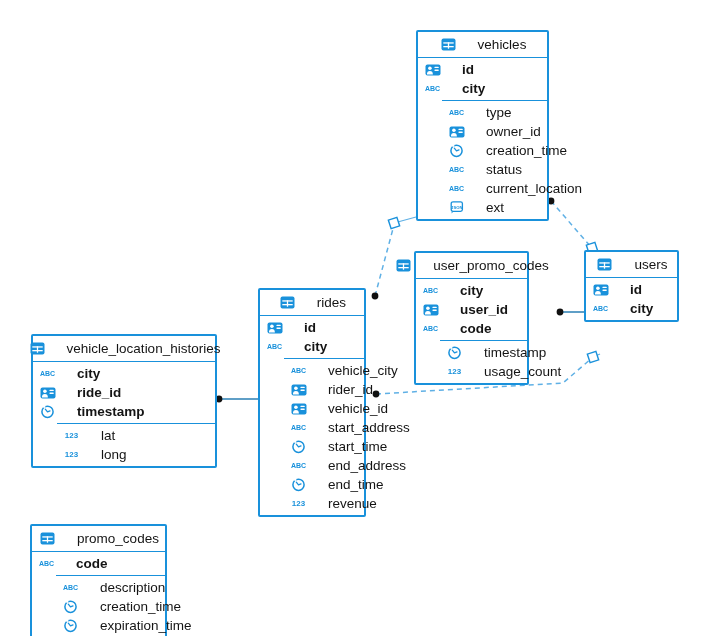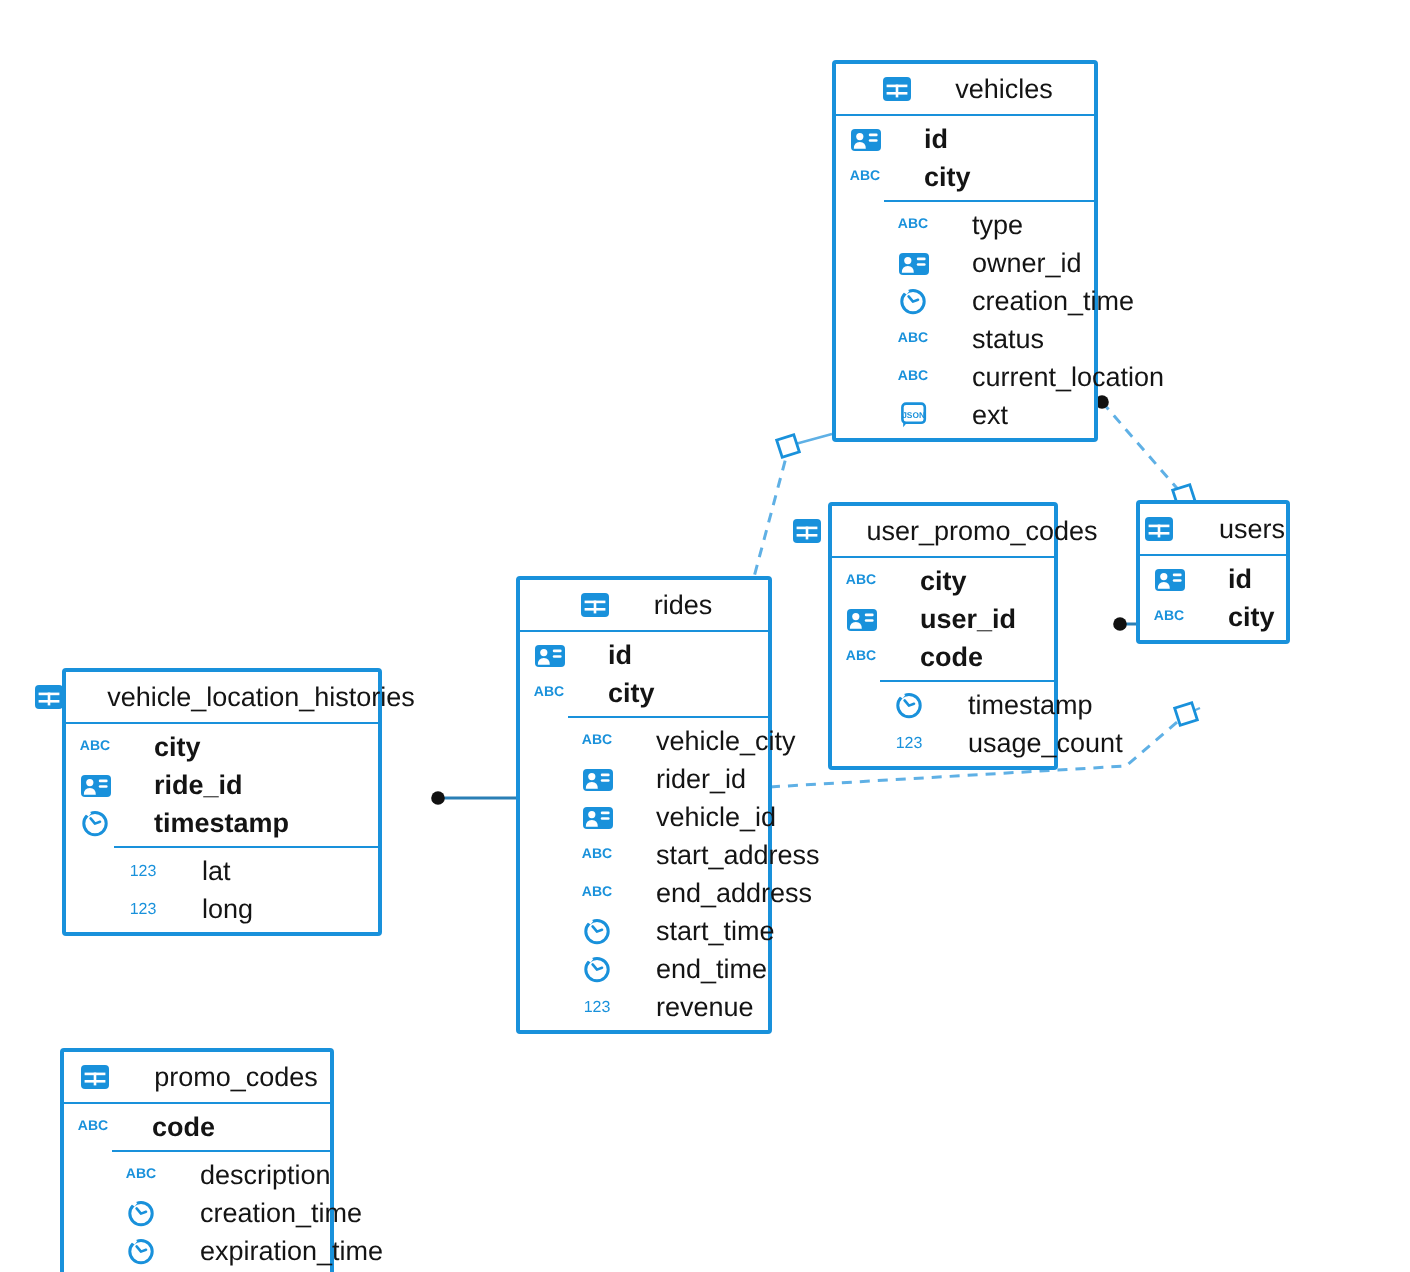--- a/index.html
+++ b/index.html
@@ -19,21 +19,21 @@
     height:25px;display:flex;align-items:center;justify-content:center;gap:16px;
     border-bottom:1.5px solid var(--accent);
     font-size:13.5px;font-weight:400;color:var(--ink);white-space:nowrap;
   }
   .section{padding:2px 0;}
   .section.body{border-top:1.5px solid var(--accent);margin-left:24px;}
   .col-row{height:19px;display:flex;align-items:center;padding:0 5px;font-size:13.5px;}
   .col-row.key .col-label{font-weight:700;}
   .icon-box{width:19px;flex:0 0 19px;display:flex;align-items:center;justify-content:center;margin-right:4px;}
   .glyph{font-weight:800;color:var(--accent);font-size:7px;line-height:1;letter-spacing:0;}
-  .glyph.num{font-size:8px;font-weight:400;}
+  .glyph.num{font-size:8px;font-weight:700;}
   .col-label{white-space:nowrap;padding-left:16px;}
 </style>
 </head>
 <body style="background: rgb(255, 255, 255);">
 
 <div class="canvas">
   <svg id="connections" width="705" height="636">
       <g>
         <polyline points="218,399 258,399" fill="none" stroke="#2a7fb5" stroke-width="1.5"></polyline>
         <circle cx="219" cy="399" r="3.4" fill="#111111"></circle>
@@ -197,21 +197,21 @@
             <span class="col-label">timestamp</span>
           </div>
           <div class="col-row">
             <span class="icon-box">
               <span class="glyph num">123</span>
             </span>
             <span class="col-label">usage_count</span>
           </div>
         </div>
       </div>
-      <div class="db-table" style="left: 568px; top: 250px; width: 77px;">
+      <div class="db-table" style="left: 584px; top: 250px; width: 95px;">
         <div class="tbl-header">
           <span class="icon-box">
             <svg width="15" height="13" viewBox="0 0 15 13" aria-hidden="true">
               <rect x="0.5" y="0.5" width="14" height="12" rx="2" fill="#1991db"></rect>
               <rect x="2.3" y="4.3" width="10.4" height="1.3" fill="#fff"></rect>
               <rect x="2.3" y="8" width="10.4" height="1.3" fill="#fff"></rect>
               <rect x="6.85" y="4.3" width="1.3" height="6.4" fill="#fff"></rect>
             </svg>
           </span>
           <span>users</span>
@@ -230,21 +230,21 @@
             <span class="col-label">id</span>
           </div>
           <div class="col-row key">
             <span class="icon-box">
               <span class="glyph">ABC</span>
             </span>
             <span class="col-label">city</span>
           </div>
         </div>
       </div>
-      <div class="db-table" style="left: 258px; top: 288px; width: 128px;">
+      <div class="db-table" style="left: 258px; top: 288px; width: 108px;">
         <div class="tbl-header">
           <span class="icon-box">
             <svg width="15" height="13" viewBox="0 0 15 13" aria-hidden="true">
               <rect x="0.5" y="0.5" width="14" height="12" rx="2" fill="#1991db"></rect>
               <rect x="2.3" y="4.3" width="10.4" height="1.3" fill="#fff"></rect>
               <rect x="2.3" y="8" width="10.4" height="1.3" fill="#fff"></rect>
               <rect x="6.85" y="4.3" width="1.3" height="6.4" fill="#fff"></rect>
             </svg>
           </span>
           <span>rides</span>
@@ -301,53 +301,53 @@
             <span class="col-label">vehicle_id</span>
           </div>
           <div class="col-row">
             <span class="icon-box">
               <span class="glyph">ABC</span>
             </span>
             <span class="col-label">start_address</span>
           </div>
           <div class="col-row">
             <span class="icon-box">
+              <svg width="15" height="15" viewBox="0 0 15 15" aria-hidden="true">
+                <circle cx="7.5" cy="7.8" r="5.6" fill="none" stroke="#1991db" stroke-width="1.5"></circle>
+                <path d="M7.5 7.8 L5.3 5.2 M7.5 7.8 L10 6.9" stroke="#1991db" stroke-width="1.3" stroke-linecap="round" fill="none"></path>
+                <path d="M3.3 2.2 L5 3.4" stroke="#fff" stroke-width="2.2"></path>
+              </svg>
+            </span>
+            <span class="col-label">start_time</span>
+          </div>
+          <div class="col-row">
+            <span class="icon-box">
               <span class="glyph">ABC</span>
             </span>
             <span class="col-label">end_address</span>
           </div>
           <div class="col-row">
             <span class="icon-box">
               <svg width="15" height="15" viewBox="0 0 15 15" aria-hidden="true">
                 <circle cx="7.5" cy="7.8" r="5.6" fill="none" stroke="#1991db" stroke-width="1.5"></circle>
                 <path d="M7.5 7.8 L5.3 5.2 M7.5 7.8 L10 6.9" stroke="#1991db" stroke-width="1.3" stroke-linecap="round" fill="none"></path>
                 <path d="M3.3 2.2 L5 3.4" stroke="#fff" stroke-width="2.2"></path>
               </svg>
             </span>
-            <span class="col-label">start_time</span>
-          </div>
-          <div class="col-row">
-            <span class="icon-box">
-              <svg width="15" height="15" viewBox="0 0 15 15" aria-hidden="true">
-                <circle cx="7.5" cy="7.8" r="5.6" fill="none" stroke="#1991db" stroke-width="1.5"></circle>
-                <path d="M7.5 7.8 L5.3 5.2 M7.5 7.8 L10 6.9" stroke="#1991db" stroke-width="1.3" stroke-linecap="round" fill="none"></path>
-                <path d="M3.3 2.2 L5 3.4" stroke="#fff" stroke-width="2.2"></path>
-              </svg>
-            </span>
             <span class="col-label">end_time</span>
           </div>
           <div class="col-row">
             <span class="icon-box">
               <span class="glyph num">123</span>
             </span>
             <span class="col-label">revenue</span>
           </div>
         </div>
       </div>
-      <div class="db-table" style="left: 31px; top: 334px; width: 160px;">
+      <div class="db-table" style="left: 31px; top: 334px; width: 186px;">
         <div class="tbl-header">
           <span class="icon-box">
             <svg width="15" height="13" viewBox="0 0 15 13" aria-hidden="true">
               <rect x="0.5" y="0.5" width="14" height="12" rx="2" fill="#1991db"></rect>
               <rect x="2.3" y="4.3" width="10.4" height="1.3" fill="#fff"></rect>
               <rect x="2.3" y="8" width="10.4" height="1.3" fill="#fff"></rect>
               <rect x="6.85" y="4.3" width="1.3" height="6.4" fill="#fff"></rect>
             </svg>
           </span>
           <span>vehicle_location_histories</span>

